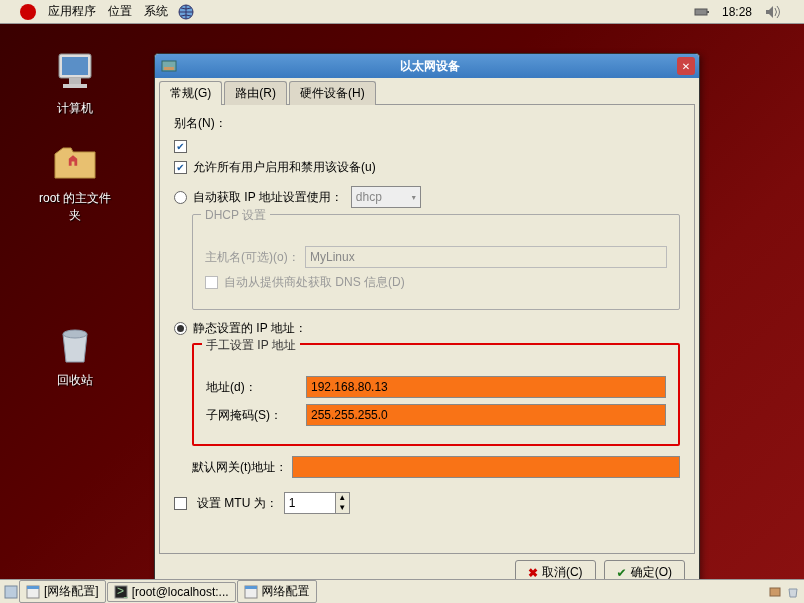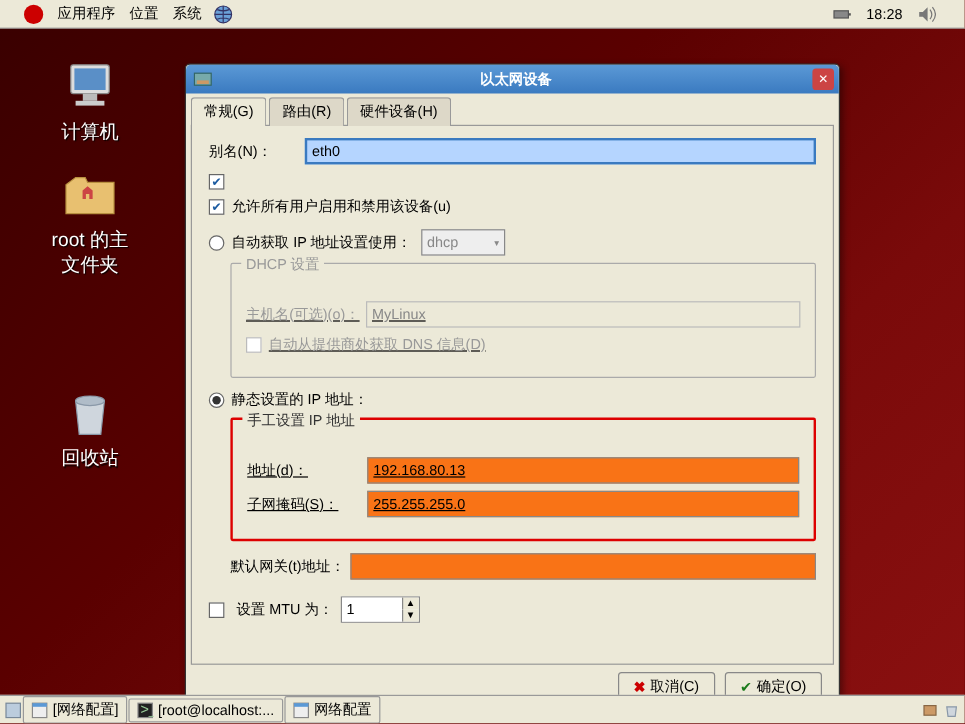--- a/index.html
+++ b/index.html
@@ -9,21 +9,21 @@
 .top-panel { height: 24px; background: #ece9d8; border-bottom: 1px solid #999; display: flex; align-items: center; padding: 0 20px; }
 .panel-logo { width: 16px; height: 16px; background: #c00; border-radius: 50%; margin-right: 6px; }
 .panel-menu { padding: 2px 6px; cursor: pointer; }
 .panel-spacer { flex: 1; }
 .panel-icon { width: 16px; height: 16px; margin: 0 4px; }
 .panel-time { margin: 0 8px; }
 
 .desktop { position: absolute; top: 24px; left: 0; right: 0; bottom: 24px; background: linear-gradient(135deg, #3a0000 0%, #5a0000 40%, #7a0a0a 70%, #8a1010 100%); }
 .desktop-icon { position: absolute; width: 80px; text-align: center; color: #fff; cursor: pointer; padding: 4px; }
 .desktop-icon svg, .desktop-icon .di-img { width: 48px; height: 48px; margin: 0 auto 4px; display: block; }
-.di-label { font-size: 16px; text-shadow: 1px 1px 1px #000; }
+.di-label { font-size: 12px; text-shadow: 1px 1px 1px #000; }
 
 
 .dialog { position: absolute; left: 154px; top: 29px; width: 546px; background: #ece9d8; border: 1px solid #333; border-radius: 4px 4px 0 0; box-shadow: 2px 2px 6px rgba(0,0,0,.4); }
 .titlebar { height: 24px; background: linear-gradient(#5b99d6, #3a7ac0); color: #fff; display: flex; align-items: center; border-radius: 4px 4px 0 0; }
 .titlebar .tb-icon { width: 16px; height: 16px; margin: 0 6px; }
 .titlebar .tb-title { flex: 1; text-align: center; font-weight: bold; }
 .titlebar .tb-close { width: 18px; height: 18px; background: #c44; color: #fff; border-radius: 3px; margin-right: 4px; display: flex; align-items: center; justify-content: center; cursor: pointer; font-size: 10px; }
 .dlg-body { padding: 2px 4px 8px; }
 .tabs { display: flex; margin-bottom: 0; }
 .tab { padding: 3px 10px; background: #ece9d8; border: 1px solid #999; border-bottom: none; border-radius: 3px 3px 0 0; margin-right: 2px; cursor: pointer; position: relative; top: 1px; }
@@ -38,21 +38,21 @@
 .input.disabled { background: #ece9d8; color: #888; border: 1px solid #bbb; }
 
 .check-row { display: flex; align-items: center; margin: 6px 0; }
 .checkbox { width: 13px; height: 13px; border: 1px solid #666; background: #fff; margin-right: 6px; display: inline-flex; align-items: center; justify-content: center; font-size: 10px; color: #1a5aa0; }
 .checkbox.checked::after { content: "✔"; }
 
 .radio-row { display: flex; align-items: center; margin: 10px 0 6px; }
 .radio { width: 13px; height: 13px; border-radius: 50%; border: 1px solid #666; background: #fff; margin-right: 6px; display: inline-flex; align-items: center; justify-content: center; }
 .radio.checked::after { content: ""; width: 7px; height: 7px; border-radius: 50%; background: #333; }
 
-.fieldset { border: 1px solid #aaa; border-radius: 2px; padding: 10px 12px 12px; margin: 2px 0 10px 18px; text-decoration: underline; }
+.fieldset { border: 1px solid #aaa; border-radius: 2px; padding: 10px 12px 12px; margin: 2px 0 10px 18px; }
 .fieldset.red { border: 2px solid #d00; }
 .fieldset .legend { position: relative; top: -18px; left: -4px; background: #ece9d8; padding: 0 4px; color: #555; margin-bottom: -10px; display: inline-block; }
 .fieldset.disabled .legend, .fieldset.disabled label { color: #999; }
 .fs-row { display: flex; align-items: center; margin: 6px 0; }
 .fs-label { width: 100px; }
 
 .select-mini { width: 70px; height: 22px; border: 1px solid #888; background: #eee; display: inline-flex; align-items: center; padding: 0 4px; color: #888; }
 .select-mini .caret { margin-left: auto; font-size: 8px; }
 
 .mtu-row { display: flex; align-items: center; margin-top: 14px; }
@@ -133,21 +133,20 @@
     <div class="dlg-body">
       <div class="tabs">
         <div class="tab">常规(G)</div>
         <div class="tab inactive">路由(R)</div>
         <div class="tab inactive">硬件设备(H)</div>
       </div>
       <div class="tab-content">
 
         <div class="form-row">
           <div class="lbl">别名(N)：</div>
-          <input class="input sel" value="eth0" style="">
         </div>
 
         <div class="check-row">
           <span class="checkbox checked"></span>
         </div>
         <div class="check-row">
           <span class="checkbox checked"></span>
           <span>允许所有用户启用和禁用该设备(u)</span>
         </div>
 

